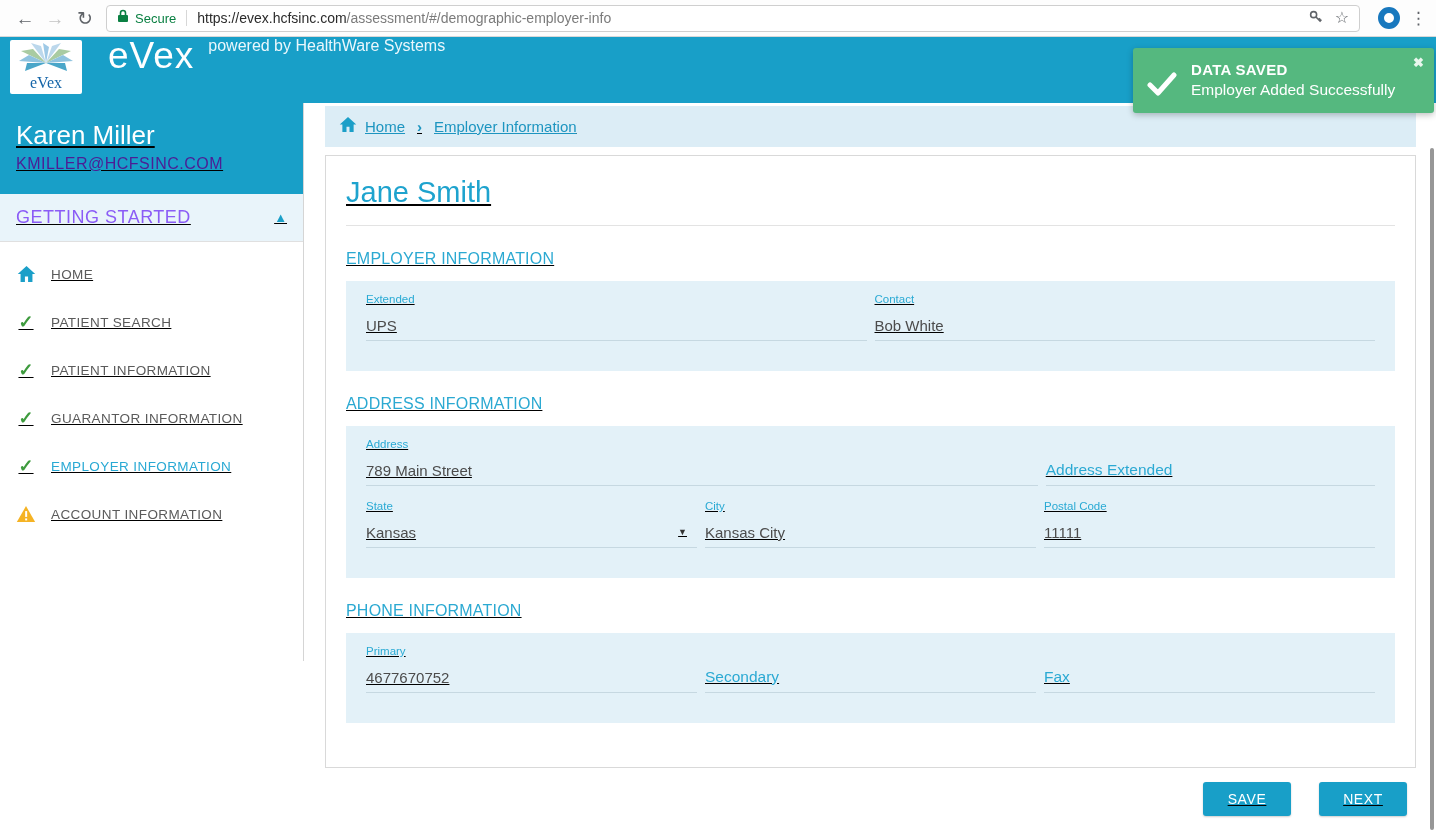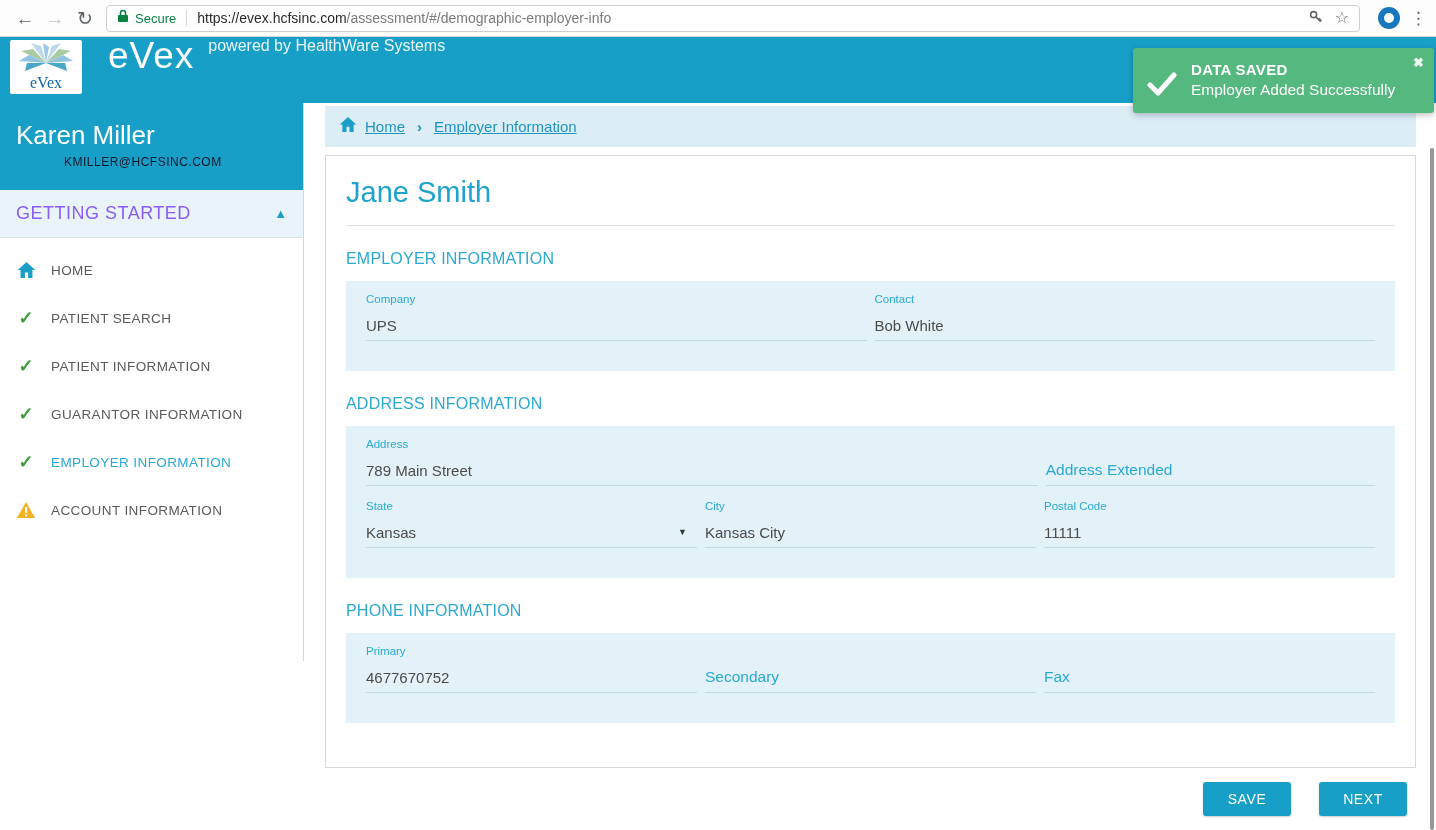--- a/index.html
+++ b/index.html
@@ -33,25 +33,25 @@
 
   
   .toast { position:absolute; top:48px; right:2px; width:301px; background:#55b87f; color:#fff;
     border-radius:3px; padding:13px 14px 14px 58px; box-shadow:0 2px 6px rgba(0,0,0,.25); z-index:50; }
   .toast-check { position:absolute; left:14px; top:24px; }
   .toast-title { font-size:15px; font-weight:bold; letter-spacing:.3px; }
   .toast-msg { font-size:15.5px; margin-top:3px; }
   .toast-close { position:absolute; top:7px; right:10px; font-size:13px; font-weight:bold; color:#e9f7ee; cursor:pointer; }
 
   
-  .main { display:flex; height:558px; }
+  .main { display:flex; height:558px;text-decoration:underline; }
   .sidebar { width:304px; background:#fff; border-right:1px solid #d5d5d5; flex-shrink:0; }
   .user-block { background:#189fc8; color:#fff; padding:17px 16px 21px; }
   .user-name { font-size:26px; font-weight:400; }
-  .user-email { font-size:12px; letter-spacing:.5px; margin-top:4px; color:#0f172a;margin-left:48px; }
+  .user-email { font-size:16px; letter-spacing:.5px; margin-top:4px; color:#4c1d95; }
   .side-section { background:#e9f4fa; border-bottom:1px solid #e0e0e0; padding:13px 16px;
     display:flex; align-items:center; justify-content:space-between; cursor:pointer; }
   .side-section-label { color:#8b5cf6; font-size:18px; letter-spacing:.5px; }
   .chev-up { color:#1b9fc8; font-size:13px; font-weight:bold; }
   .nav-list { padding-top:8px; }
   .nav-item { display:flex; align-items:center; gap:15px; padding:14px 16px; cursor:pointer; }
   .nav-label { font-size:13.5px; color:#5b5b5b; letter-spacing:.4px; }
   .nav-item.active .nav-label { color:#29a9d4; }
   .icon-cell { width:20px; height:20px; display:flex; align-items:center; justify-content:center; flex-shrink:0; }
   .check-glyph { color:#3e9b3e; font-size:18px; font-weight:bold; }
@@ -209,21 +209,21 @@
       <span class="crumb-link">Employer Information</span>
     </div>
 
     <div class="card">
       <div class="page-title">Jane Smith</div>
 
       <div class="section-title">EMPLOYER INFORMATION</div>
       <div class="panel">
         <div class="f-row">
           <div class="field">
-            <div class="f-label">Company</div>
+            <div class="f-label">Extended</div>
             <div class="f-value">UPS</div>
           </div>
           <div class="field">
             <div class="f-label">Contact</div>
             <div class="f-value">Bob White</div>
           </div>
         </div>
       </div>
 
       <div class="section-title">ADDRESS INFORMATION</div>

